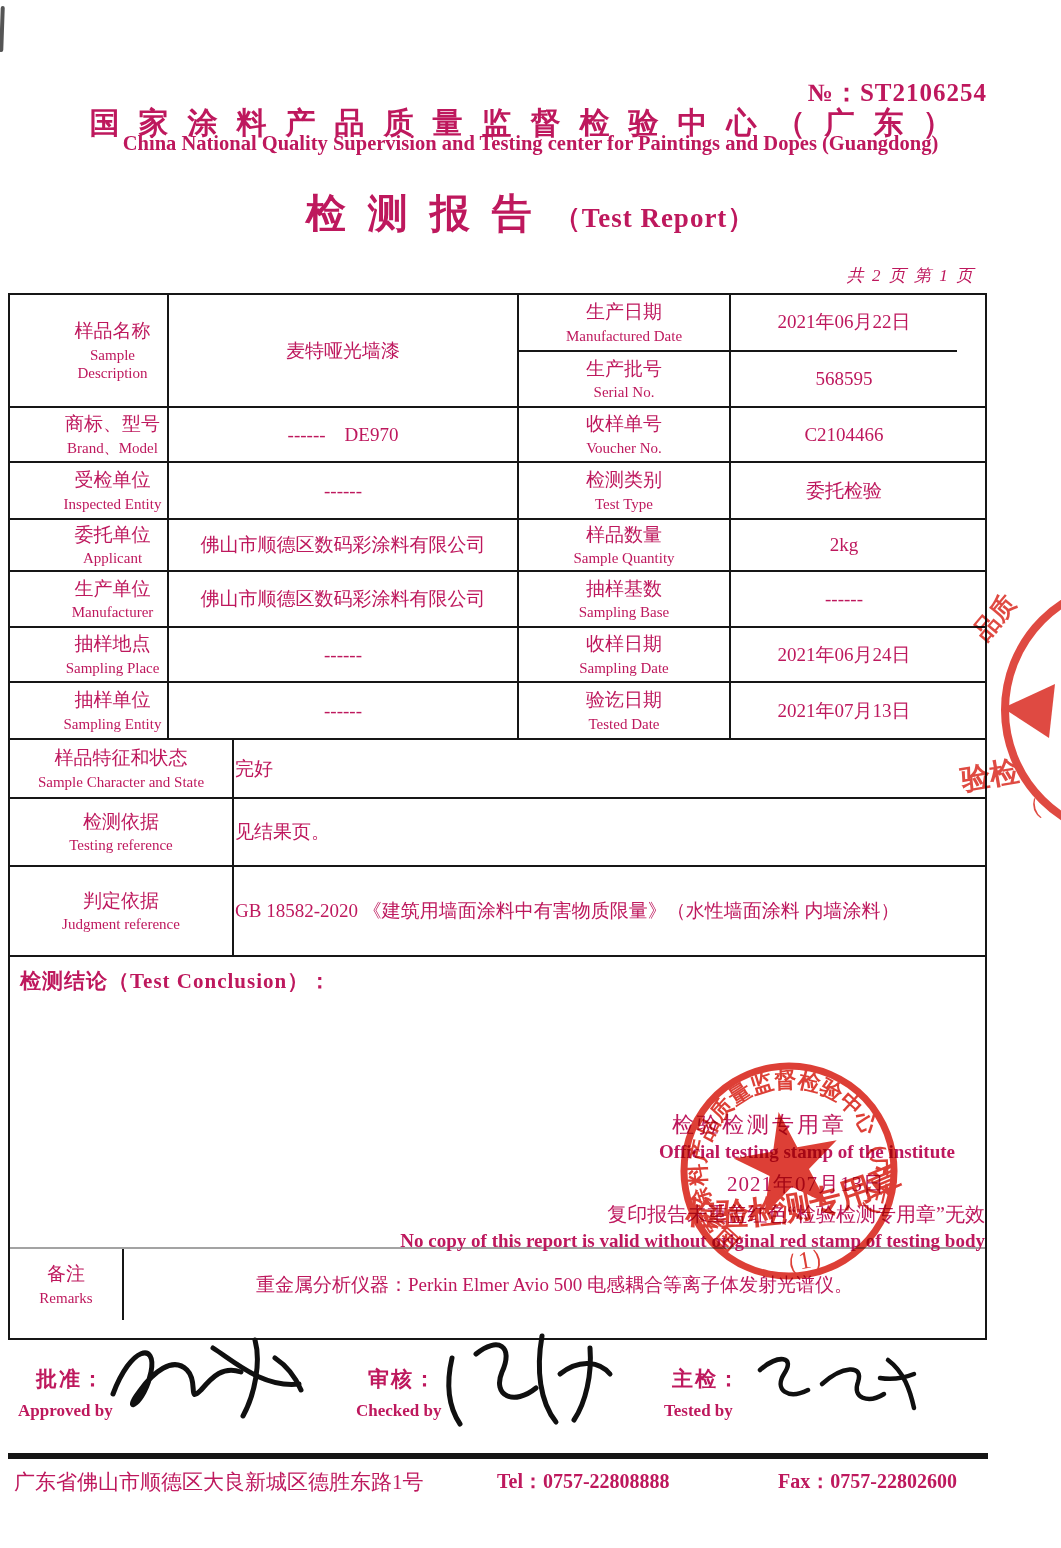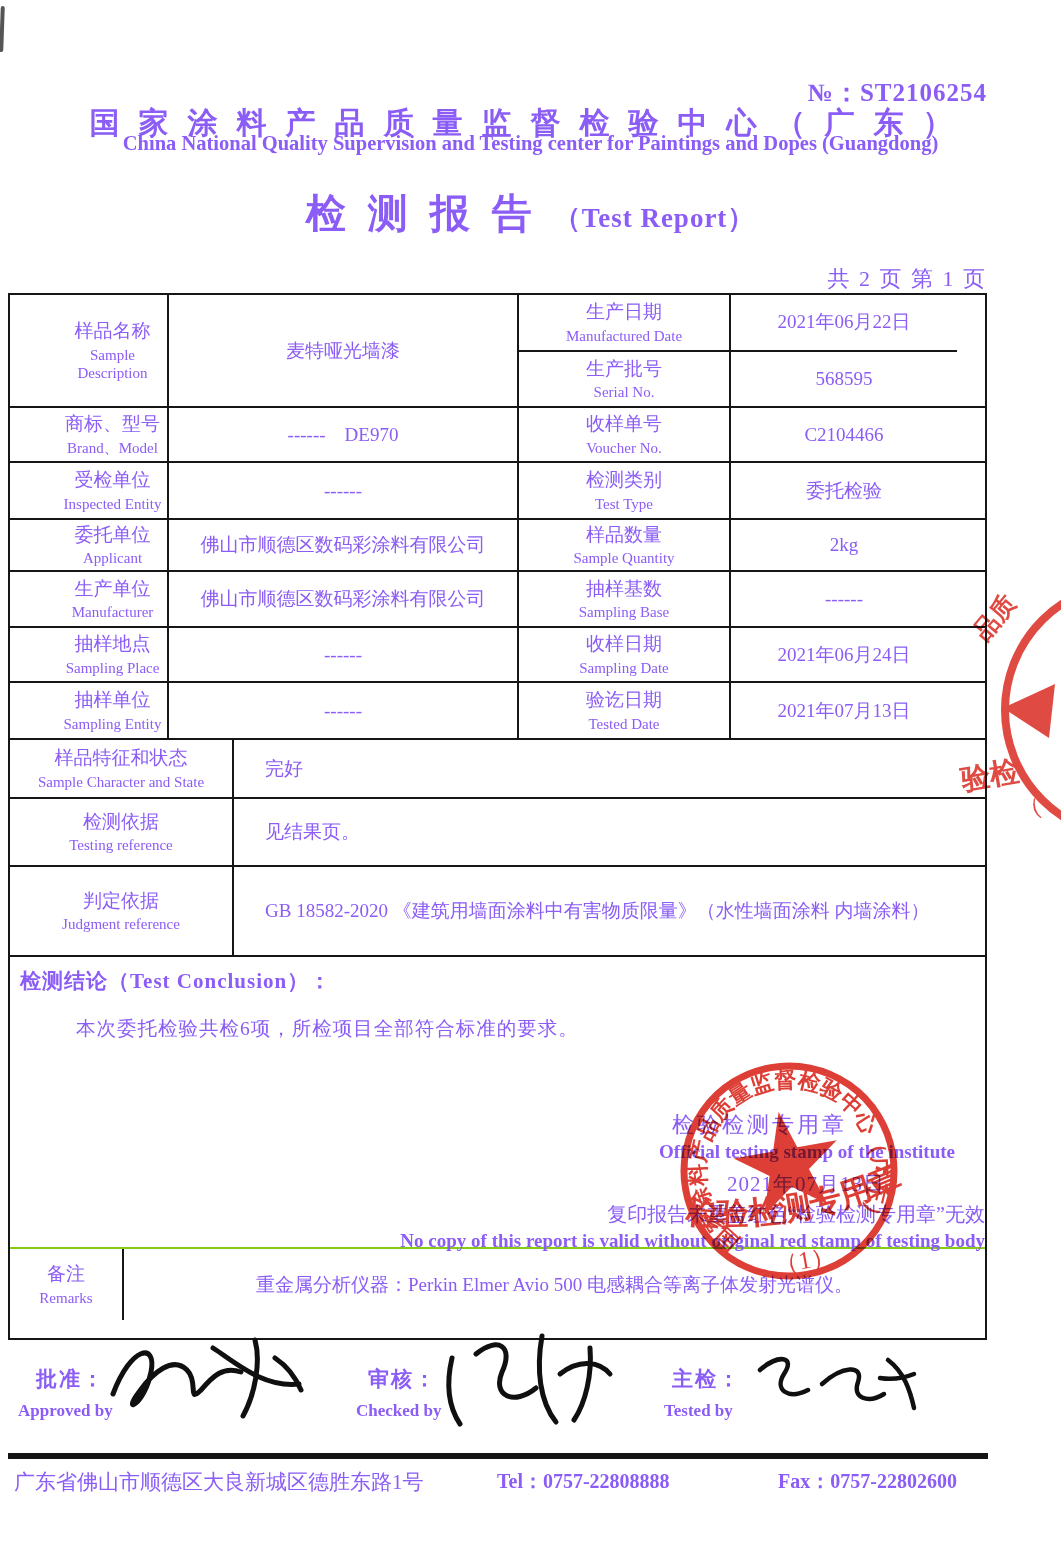--- a/index.html
+++ b/index.html
@@ -1,52 +1,52 @@
 <!DOCTYPE html>
 <html><head>
 <meta charset="utf-8">
 <style>
   html,body{margin:0;padding:0;background:#e8e8e8;}
   .page{
     position:relative;width:1061px;height:1548px;background:#ffffff;
-    font-family:"Liberation Serif", serif;color:#8b5cf6;overflow:hidden;
+    font-family:"Liberation Serif", serif;color:#be185d;overflow:hidden;
     margin:0 auto;
   }
   .abs{position:absolute;}
 
   
   .report-no{top:76px;right:74px;font-size:25px;font-weight:bold;letter-spacing:1px;}
   .title-cn{top:103px;left:0;width:100%;text-align:center;font-size:30px;font-weight:bold;letter-spacing:19px;white-space:nowrap;}
   .title-en{top:132px;left:0;width:100%;text-align:center;font-size:20.5px;font-weight:bold;white-space:nowrap;}
   .doc-title{top:186px;left:0;width:100%;text-align:center;white-space:nowrap;}
   .doc-title .cn{font-size:40px;font-weight:bold;letter-spacing:22px;}
   .doc-title .en{font-size:27px;font-weight:bold;letter-spacing:1px;}
-  .page-info{top:264px;right:74px;font-size:22px;letter-spacing:2px;}
+  .page-info{top:264px;right:86px;font-size:17px;letter-spacing:2px;font-style:italic;}
 
   
   .main-table{left:8px;top:293px;width:979px;height:1047px;border:2px solid #161616;box-sizing:border-box;background:transparent;}
   .trow{display:flex;border-bottom:2px solid #161616;box-sizing:border-box;}
   .trow.nb{border-bottom:none;}
   .cell{box-sizing:border-box;border-right:2px solid #161616;display:flex;flex-direction:column;align-items:center;justify-content:center;text-align:center;}
   .cell.last{border-right:none;}
   .cell .cn{font-size:19px;line-height:1.4;font-family:Liberation Mono, monospace;}
   .cell .en{font-size:15px;line-height:1.2;}
   .val{font-size:19px;white-space:pre-wrap;}
-  .val.left{align-items:flex-start;padding-left:31px;text-align:left;}
+  .val.left{align-items:flex-start;padding-left:1px;text-align:left;}
   .w1{width:159px;padding-left:48px;} .w2{width:350px;} .w3{width:212px;} .w4{width:226px;}
   .stack{display:flex;flex-direction:column;width:438px;}
   .srow{display:flex;box-sizing:border-box;}
   .srow.bb{border-bottom:2px solid #161616;}
   .h113{height:113px;} .h58{height:58px;} .h55{height:55px;} .h57{height:57px;}
   .h52{height:52px;} .h56{height:56px;} .h59{height:59px;} .h68{height:68px;} .h90{height:90px;}
   .wL{width:224px;} .wV{width:751px;}
   .wR1{width:114px;} .wR2{width:861px;}
 
   
-  .conclusion{height:292px;border-bottom:2px solid #84cc16;box-sizing:border-box;position:relative;}
+  .conclusion{height:292px;border-bottom:2px solid #a3a3a3;box-sizing:border-box;position:relative;}
   .conclusion-title{position:absolute;left:10px;top:10px;font-size:21px;font-weight:bold;letter-spacing:1px;}
   .conclusion-body{position:absolute;left:66px;top:58px;font-size:19.5px;letter-spacing:1px;}
   .remarks-row{height:71px;display:flex;}
 
   
   .ov{white-space:nowrap;z-index:5;}
   .ov1{top:1110px;right:214px;font-size:22px;letter-spacing:3px;}
   .ov2{top:1141px;right:106px;font-size:19px;font-weight:bold;}
   .ov3{top:1170px;right:176px;font-size:21px;letter-spacing:1px;}
   .ov4{top:1201px;right:76px;font-size:20px;}
@@ -207,21 +207,20 @@
     <div class="trow h90">
       <div class="cell lab wL">
         <div class="cn">判定依据</div>
         <div class="en">Judgment reference</div>
       </div>
       <div class="cell val wV last left">GB 18582-2020 《建筑用墙面涂料中有害物质限量》（水性墙面涂料 内墙涂料）</div>
     </div>
 
     <div class="conclusion">
       <div class="conclusion-title">检测结论（Test Conclusion）：</div>
-      <div class="conclusion-body">本次委托检验共检6项，所检项目全部符合标准的要求。</div>
     </div>
 
     <div class="trow nb remarks-row">
       <div class="cell lab wR1">
         <div class="cn">备注</div>
         <div class="en">Remarks</div>
       </div>
       <div class="cell val wR2 last">重金属分析仪器：Perkin Elmer Avio 500 电感耦合等离子体发射光谱仪。</div>
     </div>
   </div>

